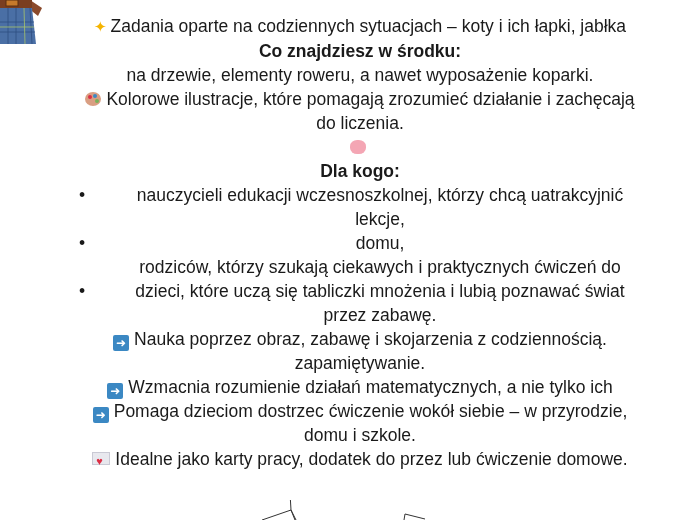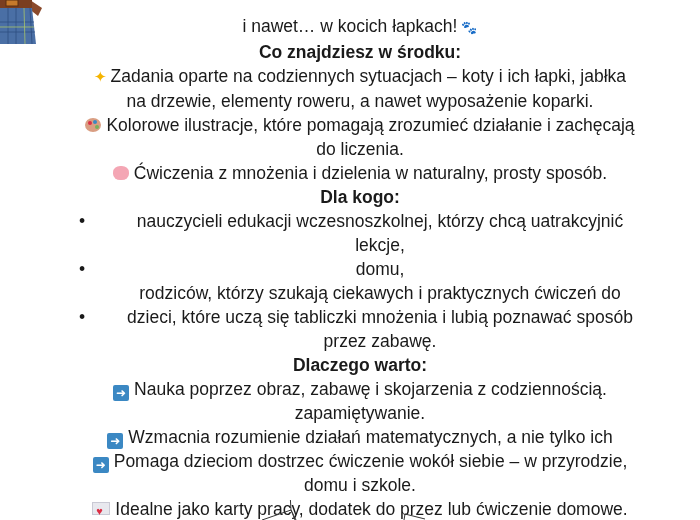--- a/index.html
+++ b/index.html
@@ -68,61 +68,57 @@
     <g stroke="#a8c46a" stroke-width="0.8">
       <line x1="24" y1="8" x2="25" y2="44"></line>
         <line x1="0" y1="27" x2="34" y2="27"></line>
     </g>
   </svg>
 </div>
 
 <div class="content">
   <span class="line">&nbsp;</span>
   <span class="line">
-    <span>i nawet… w kocich łapkach!</span><span class="paw">🐾</span>
+    <span class="emoji sparkle">✦</span><span>Zadania oparte na codziennych sytuacjach – koty i ich łapki, jabłka</span>
   </span>
   <span class="line heading">Co znajdziesz w środku:</span>
-  <span class="line">
-    <span class="emoji sparkle">✦</span><span>Zadania oparte na codziennych sytuacjach – koty i ich łapki, jabłka</span>
-  </span>
   <span class="line">na drzewie, elementy roweru, a nawet wyposażenie koparki.</span>
   <span class="line">
     <span class="palette">
       <i style="left:3px;top:3px;background:#dd2e44"></i><i style="left:8px;top:2px;background:#3b88c3"></i><i style="left:10px;top:7px;background:#78b159"></i>
     </span><span>Kolorowe ilustracje, które pomagają zrozumieć działanie i zachęcają</span>
   </span>
   <span class="line">do liczenia.</span>
   <span class="line">
-    <span class="brain"></span><span>Ćwiczenia z mnożenia i dzielenia w naturalny, prosty sposób.</span>
+    <span class="brain"></span>
   </span>
   <span class="line heading">Dla kogo:</span>
 
   <div class="bullet-row">
     <span class="bullet-dot">•</span>
     <span class="bullet-text">
       <span class="line">nauczycieli edukacji wczesnoszkolnej, którzy chcą uatrakcyjnić</span>
       <span class="line">lekcje,</span>
     </span>
   </div>
   <div class="bullet-row">
     <span class="bullet-dot">•</span>
     <span class="bullet-text">
       <span class="line">domu,</span>
       <span class="line">rodziców, którzy szukają ciekawych i praktycznych ćwiczeń do</span>
     </span>
   </div>
   <div class="bullet-row">
     <span class="bullet-dot">•</span>
     <span class="bullet-text">
-      <span class="line">dzieci, które uczą się tabliczki mnożenia i lubią poznawać sposób</span>
+      <span class="line">dzieci, które uczą się tabliczki mnożenia i lubią poznawać świat</span>
       <span class="line">przez zabawę.</span>
     </span>
   </div>
 
-  <span class="line heading">Dlaczego warto:</span>
   <span class="line">
     <span class="arrow-box">➜</span><span>Nauka poprzez obraz, zabawę i skojarzenia z codziennością.</span>
   </span>
   <span class="line">zapamiętywanie.</span>
   <span class="line">
     <span class="arrow-box">➜</span><span>Wzmacnia rozumienie działań matematycznych, a nie tylko ich</span>
   </span>
   <span class="line">
     <span class="arrow-box">➜</span><span>Pomaga dzieciom dostrzec ćwiczenie wokół siebie – w przyrodzie,</span>
   </span>

